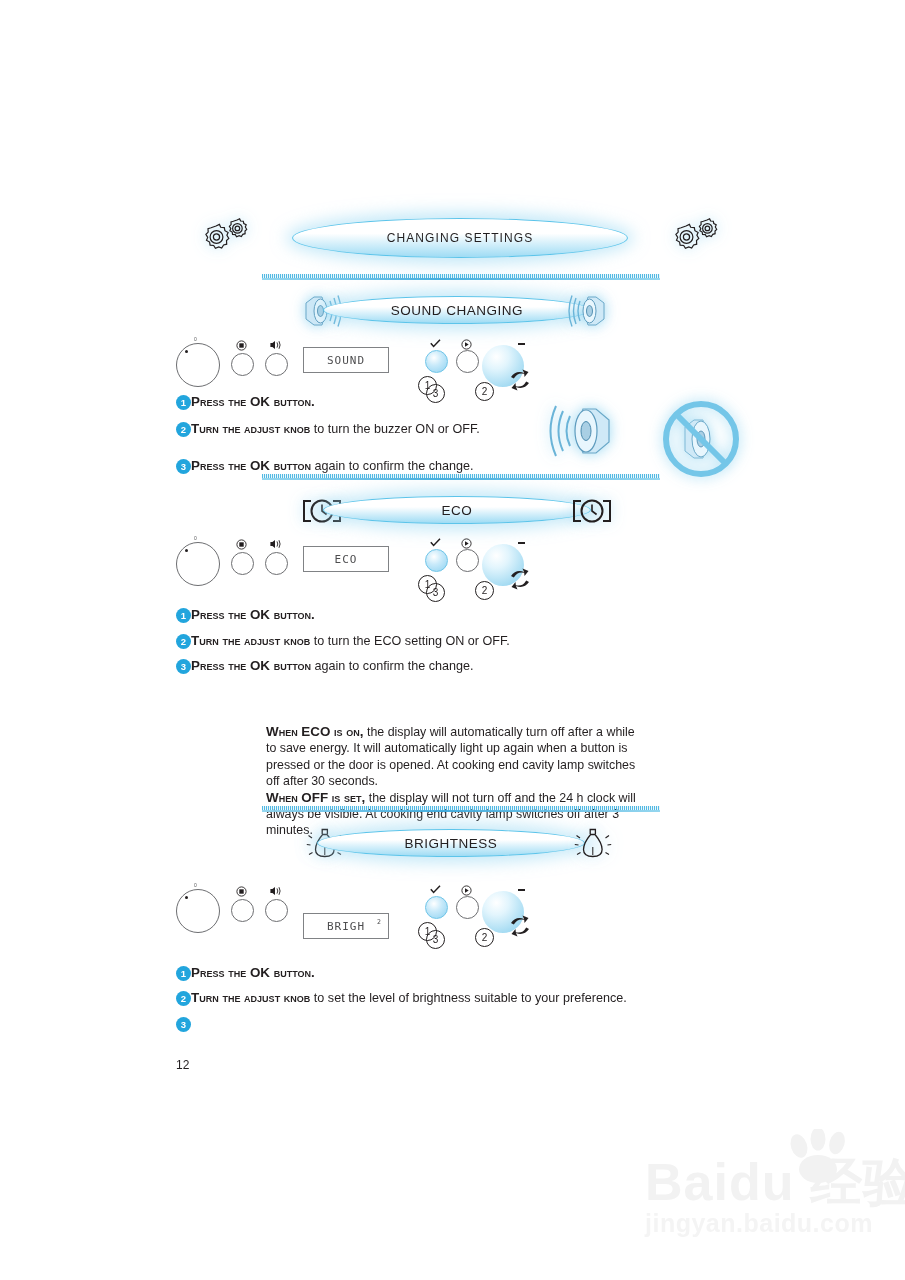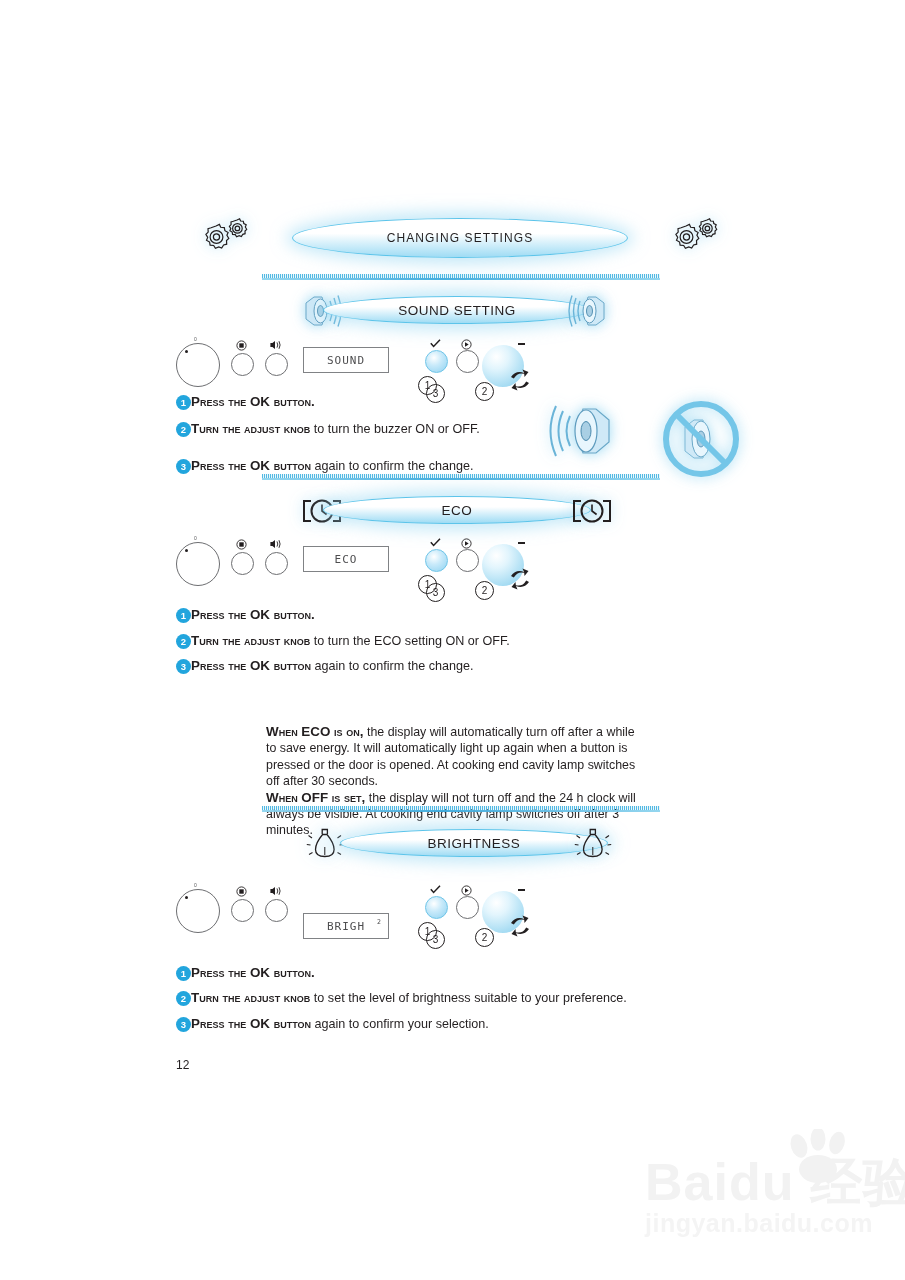--- a/index.html
+++ b/index.html
@@ -283,21 +283,21 @@
           <path d="M34 10 Q38 20 34 30"></path>
           <path d="M38 7 Q43 20 38 33"></path>
           <path d="M42 4.5 Q48 20 42 35.5"></path>
         </g>
       </g>
     </svg>
   </div>
 
   <div class="banner-row" style="left:323px; top:297px; width:268px; height:26px;">
     <div class="banner mid">
-      <span class="banner-text">SOUND SETTING</span>
+      <span class="banner-text">SOUND CHANGING</span>
     </div>
   </div>
 
   <div class="deco" style="left:566px; top:291px; width:48px; height:40px;">
     <svg width="48" height="40" viewBox="0 0 48 40">
       <g transform="translate(48,0) scale(-1,1)">
         <path d="M10 12 L18 6 L26 6 Q31 20 26 34 L18 34 L10 28 Z" fill="#cfe9f7" stroke="#6aa8c8" stroke-width="1"></path>
         <ellipse cx="24.5" cy="20" rx="6.5" ry="12" fill="#e8f6fd" stroke="#5f9cbe" stroke-width="1"></ellipse>
         <ellipse cx="24.5" cy="20" rx="3" ry="5.5" fill="#a9cfe4" stroke="#4a89ad" stroke-width="0.9"></ellipse>
         <g fill="none" stroke="#6ab4d8" stroke-width="1.4">
@@ -512,21 +512,21 @@
           <path d="M4.5 21 L0.8 20.5"></path>
           <path d="M6.5 28.5 L3 30.5"></path>
           <path d="M31.5 14 L35 11.5"></path>
           <path d="M33.5 21 L37.2 20.5"></path>
           <path d="M31.5 28.5 L35 30.5"></path>
         </g>
       </g>
     </svg>
   </div>
 
-  <div class="banner-row" style="left:340px; top:830px; width:268px; height:26px;text-align:center;">
+  <div class="banner-row" style="left:317px; top:830px; width:268px; height:26px;text-align:center;">
     <div class="banner mid">
       <span class="banner-text">BRIGHTNESS</span>
     </div>
   </div>
 
   <div class="deco" style="left:574px; top:824px; width:38px; height:42px;">
     <svg width="38" height="42" viewBox="0 0 38 42">
       <g fill="none" stroke="#231f20" stroke-width="1.3">
         <path d="M16.2 10 L16.2 5.5 H21.4 V10"></path>
         <path d="M16.6 10.5 Q9.5 19 9.5 25.5 Q9.5 32.5 18.8 32.5 Q28.1 32.5 28.1 25.5 Q28.1 19 21 10.5 Z"></path>
@@ -599,21 +599,20 @@
   <div class="instr" style="left:176px; top:965px;">
     <span class="bullet">1</span>
     <span class="instr-text"><span class="sc">Press the OK button.</span><span></span></span>
   </div>
   <div class="instr" style="left:176px; top:990px;">
     <span class="bullet">2</span>
     <span class="instr-text"><span class="sc">Turn the adjust knob</span><span> to set the level of brightness suitable to your preference.</span></span>
   </div>
   <div class="instr" style="left:176px; top:1016px;">
     <span class="bullet">3</span>
-    <span class="instr-text"><span class="sc">Press the OK button</span><span> again to confirm your selection.</span></span>
   </div>
 
   <div class="page-num" style="left:176px; top:1058px;">12</div>
 
   <div class="watermark" style="left:645px; top:1155px;">
     <div class="wm-paw">
       <svg width="74" height="56" viewBox="0 0 74 56">
         <g fill="#f2f2f2">
           <ellipse cx="14" cy="17" rx="8" ry="12" transform="rotate(-18 14 17)"></ellipse>
           <ellipse cx="33" cy="10" rx="7.5" ry="11.5"></ellipse>

